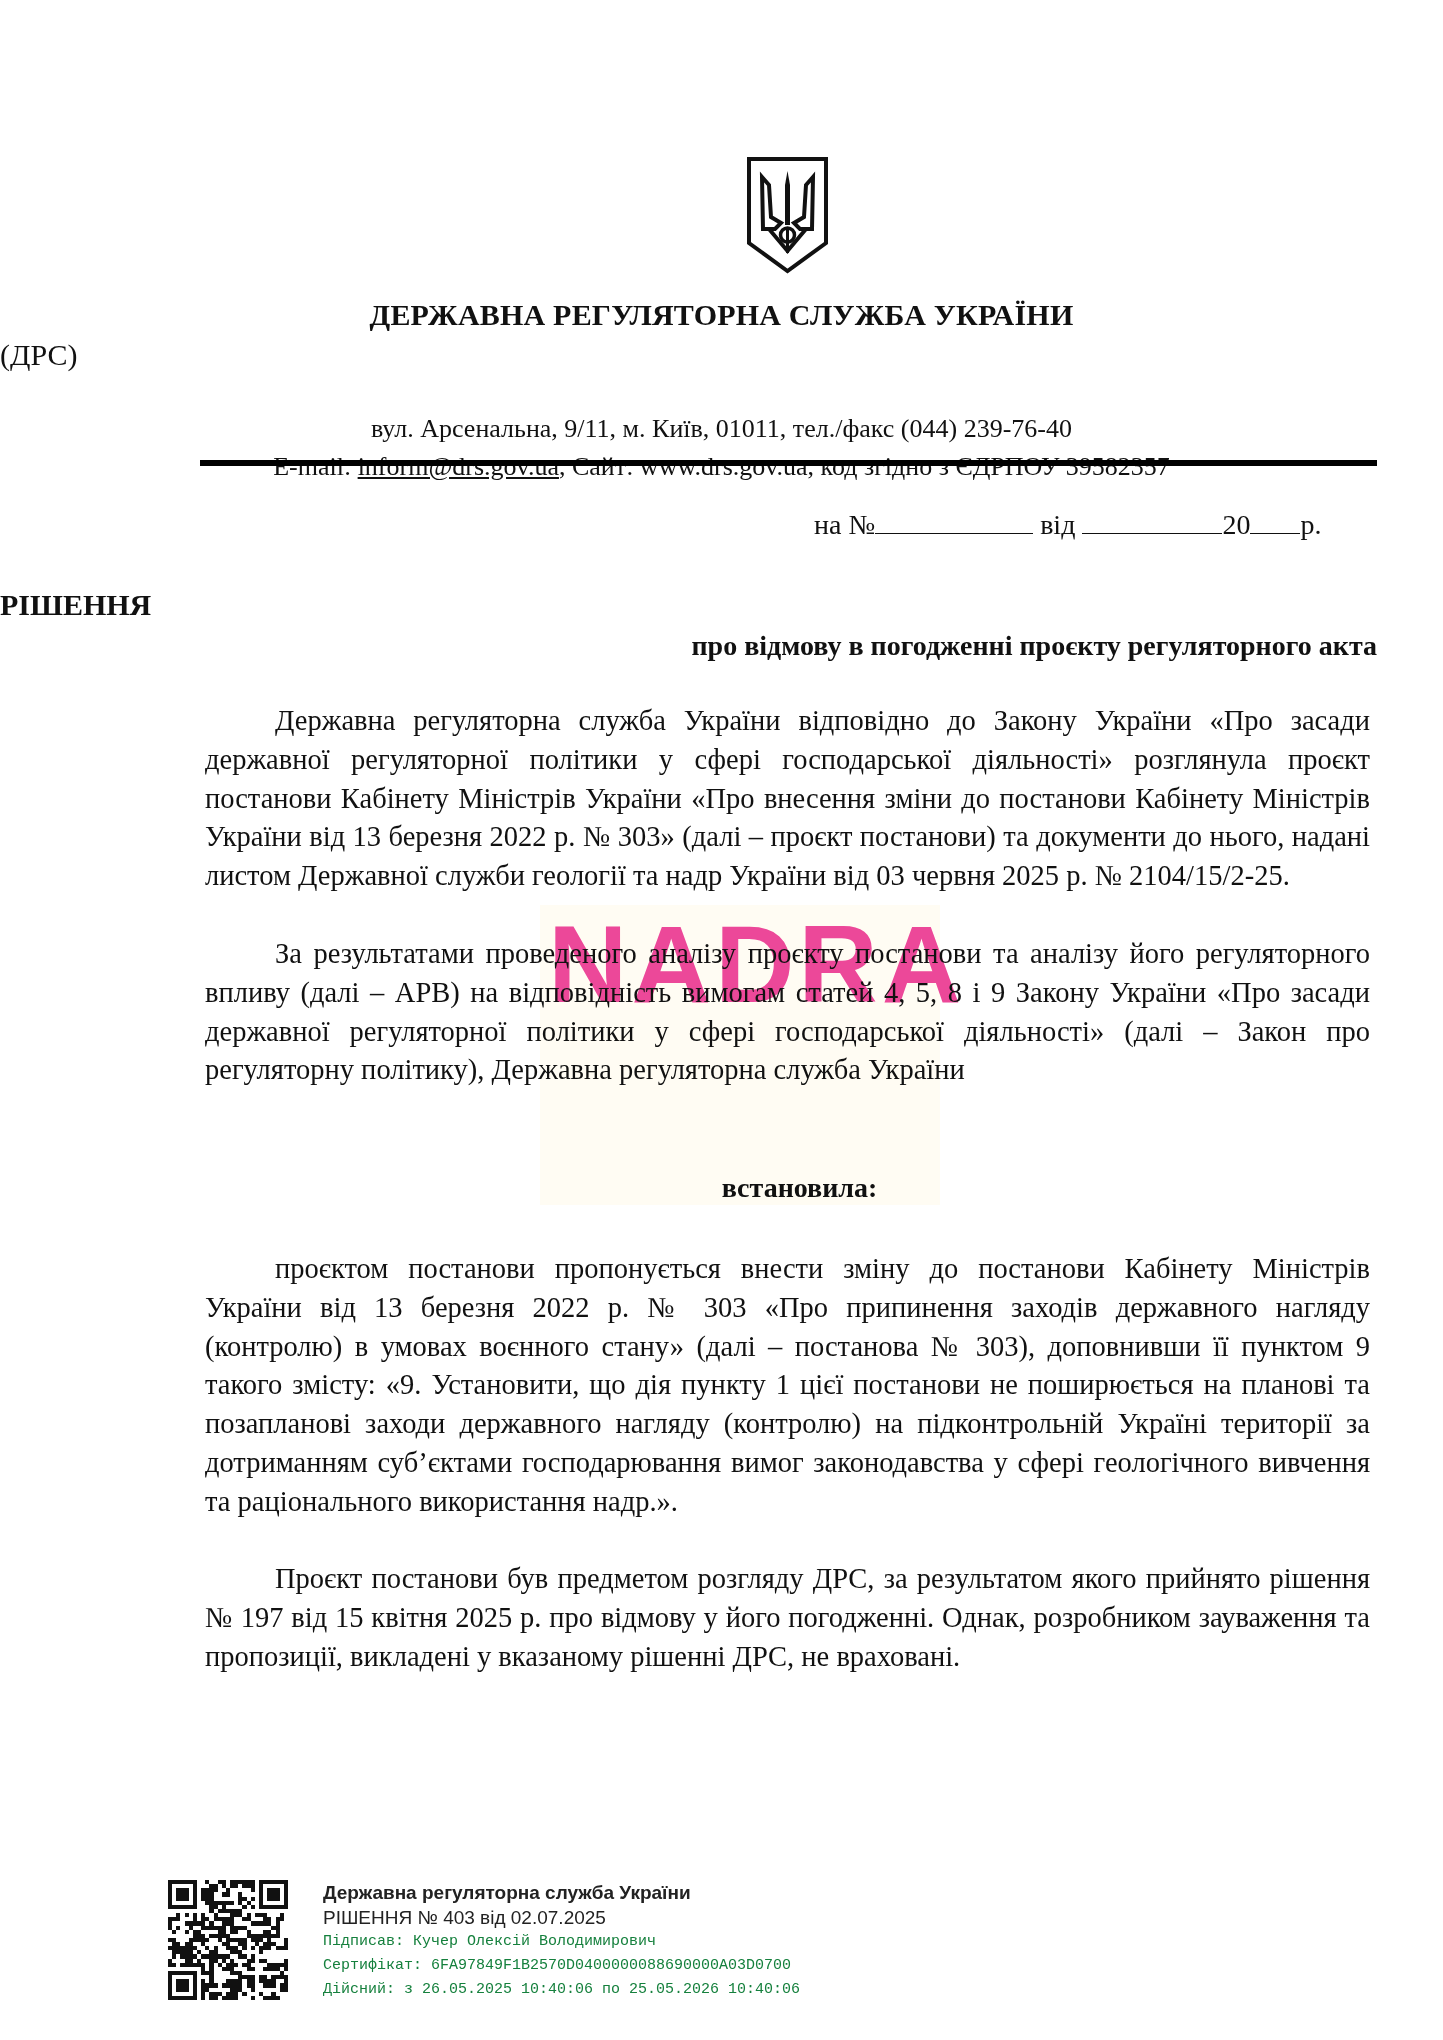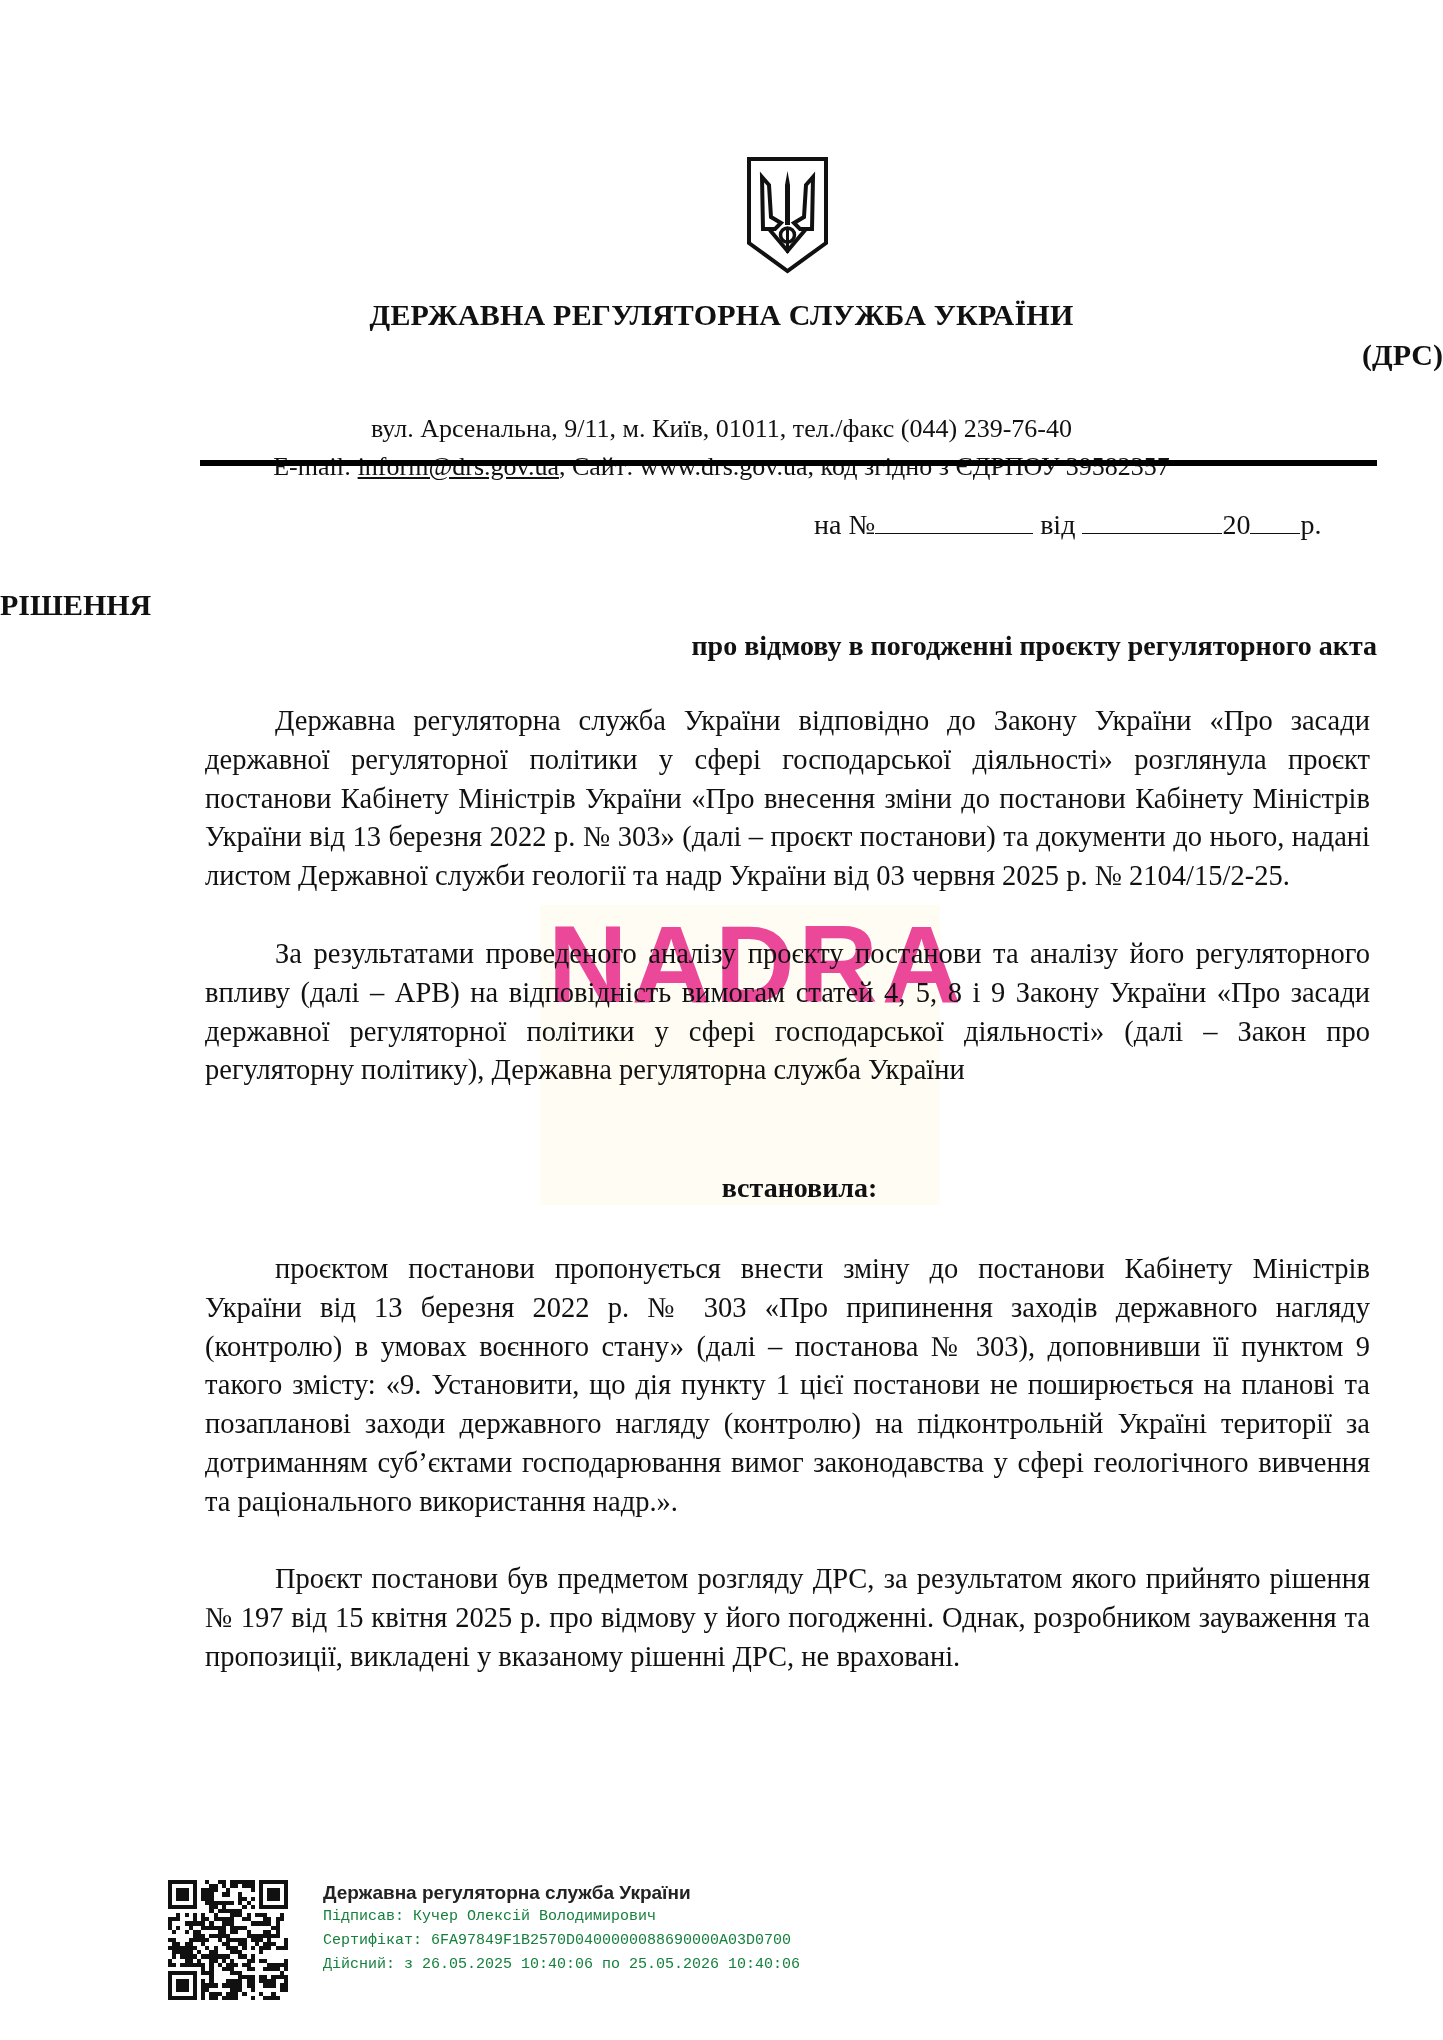--- a/index.html
+++ b/index.html
@@ -15,22 +15,22 @@
     position: absolute; left: 548px; top: 900px;
     font-family: "Liberation Sans", "DejaVu Sans", sans-serif; font-weight: bold;
     font-size: 110px; color: #ec4899; letter-spacing: 4px;
   }
   .emblem { position: absolute; left: 745px; top: 155px; width: 85px; height: 120px; }
   .org-name {
     position: absolute; left: 0; width: 1443px; top: 298px; text-align: center;
     font-weight: bold; font-size: 30px; letter-spacing: 0.2px;
   }
   .org-abbr {
-    position: absolute; left: 0; width: 1443px; top: 338px; text-align: right;
-    font-weight: bold; font-size: 30px;
+    position: absolute; left: 0; width: 1443px; top: 338px; text-align: left;
+    font-weight: normal; font-size: 30px;
   }
   .addr-line {
     position: absolute; left: 0; width: 1443px; text-align: center; font-size: 26px; margin-top: 39px;
   }
   .addr-1 { top: 375px; }
   .addr-2 { top: 413px; }
   .addr-2 .email { text-decoration: underline; }
   .rule {
     position: absolute; left: 200px; width: 1177px; top: 460px; height: 6px; background: #000;
   }
@@ -459,17 +459,18 @@
       <rect x="2" y="2" width="3" height="3" fill="#111"></rect>
       <rect x="22" y="0" width="7" height="7" fill="#111"></rect>
       <rect x="23" y="1" width="5" height="5" fill="#fff"></rect>
       <rect x="24" y="2" width="3" height="3" fill="#111"></rect>
       <rect x="0" y="22" width="7" height="7" fill="#111"></rect>
       <rect x="1" y="23" width="5" height="5" fill="#fff"></rect>
       <rect x="2" y="24" width="3" height="3" fill="#111"></rect>
     </svg>
   <div class="sig-text">
     <div class="sig-org">Державна регуляторна служба України</div>
+    <div class="sig-num">РІШЕННЯ № 403  від 02.07.2025</div>
     <div class="sig-small">Підписав: Кучер Олексій Володимирович</div>
     <div class="sig-small">Сертифікат: 6FA97849F1B2570D0400000088690000A03D0700</div>
     <div class="sig-small">Дійсний: з 26.05.2025 10:40:06 по 25.05.2026 10:40:06</div>
   </div>
 </div>
 
 </body></html>

